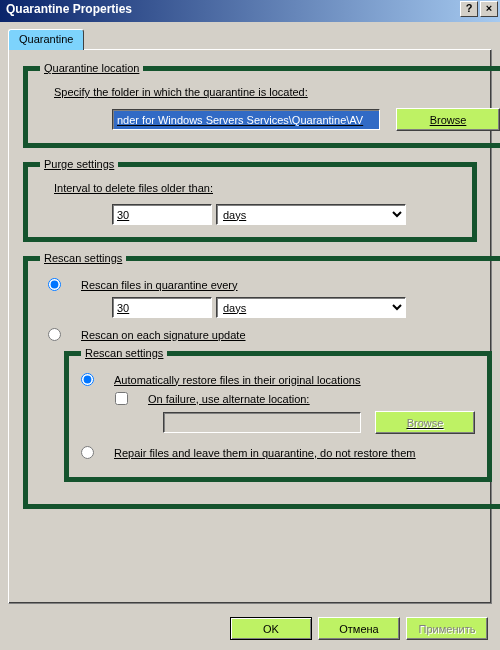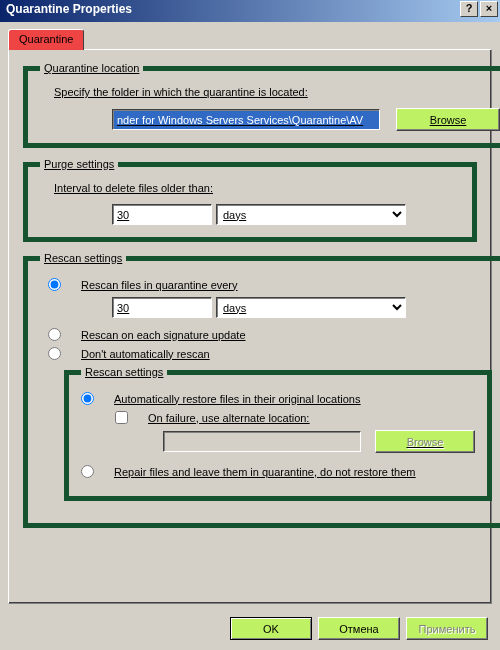--- a/index.html
+++ b/index.html
@@ -46,21 +46,21 @@
     padding: 6px;
     position: relative;
   }
   .tabstrip {
     display: flex;
     height: 21px;
     position: relative;
     z-index: 2;
   }
   .tab {
-    background:#ef4444;
+    background:#7dd3fc;
     border:1px solid #fff;
     border-right-color:#404040;
     border-bottom: none;
     padding: 3px 10px 2px 10px;
     border-radius: 3px 3px 0 0;
     position: relative;
     top: 1px;
   }
   .tab-panel {
     border: 1px solid #fff;
@@ -176,24 +176,20 @@
         <input type="text" class="sunken" style="width: 100px;" value="30">
         <select class="sunken" style="width:190px">
           <option>days</option>
         </select>
       </div>
 
       <div class="radio-row" style="margin-top:10px">
         <input type="radio" name="rescan" style="">
         <span>Rescan on each signature update</span>
       </div>
-      <div class="radio-row">
-        <input type="radio" name="rescan" style="">
-        <span>Don't automatically rescan</span>
-      </div>
 
       <fieldset class="inner">
         <legend>Rescan settings</legend>
 
         <div class="radio-row" style="margin-left:0">
           <input type="radio" name="restore" checked="" style="">
           <span>Automatically restore files in their original locations</span>
         </div>
 
         <div class="check-row indent">

